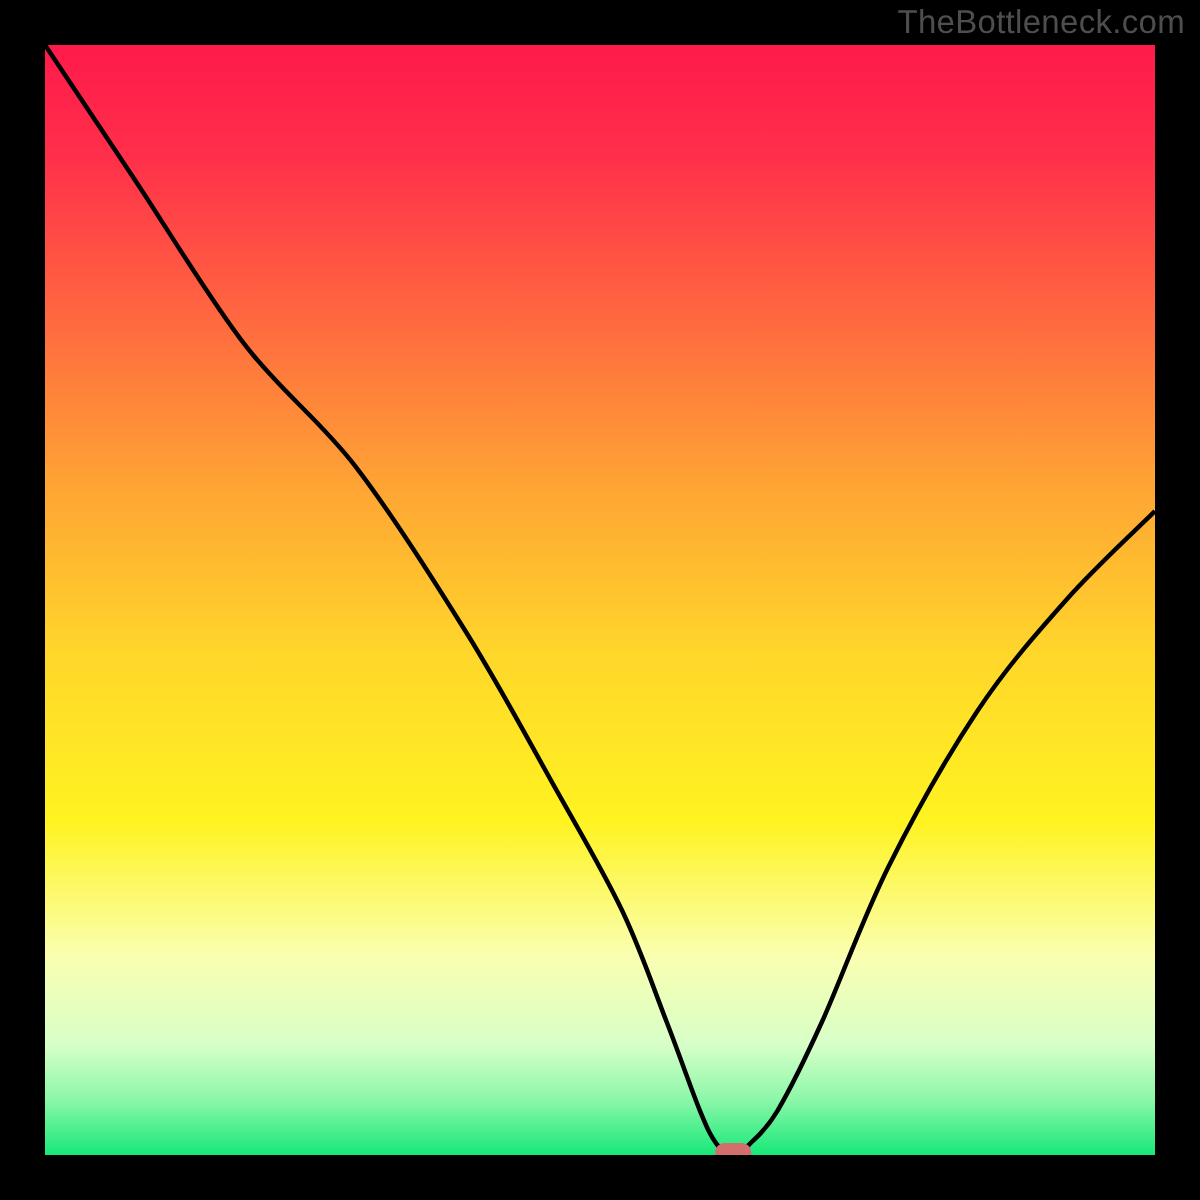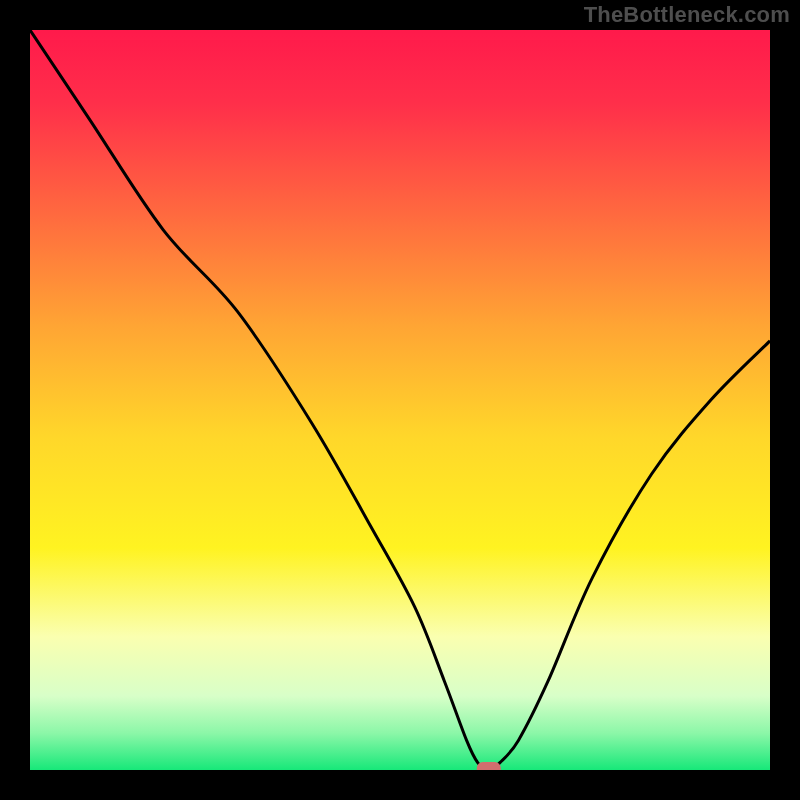--- a/index.html
+++ b/index.html
@@ -10,21 +10,21 @@
     background: #000;
     overflow: hidden;
     font-family: Arial, Helvetica, sans-serif;
   }
   .watermark {
     position: absolute;
     top: 2px;
     right: 10px;
     color: #4e4e4e;
     font-size: 22px;
-    font-weight: bold;
+    font-weight: normal;
     z-index: 10;
     letter-spacing: 0.2px;
   }
   .frame {
     position: absolute;
     left: 0;
     top: 0;
     width: 800px;
     height: 800px;
     background: #000;

